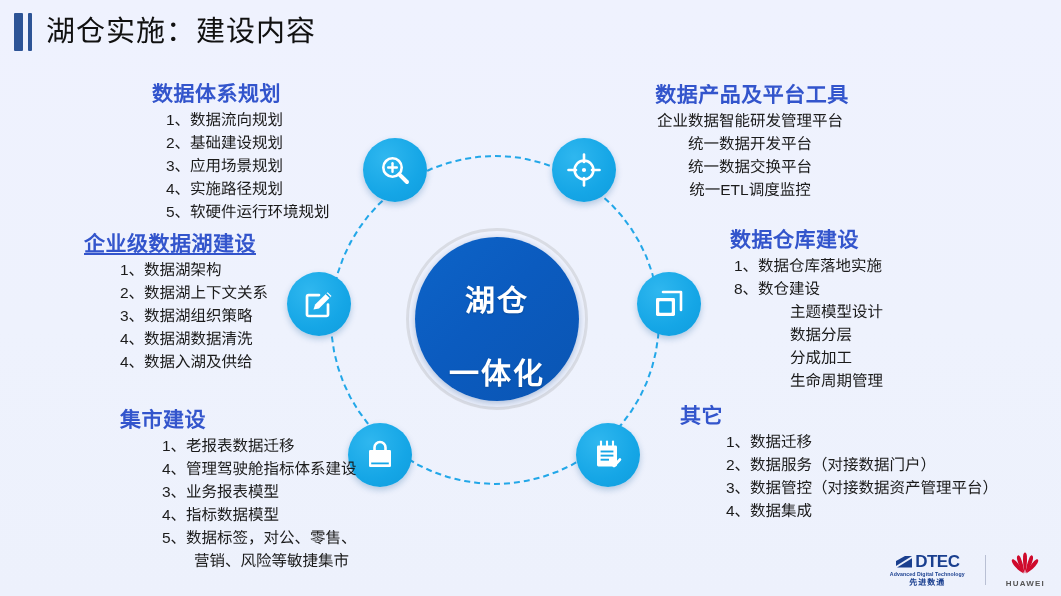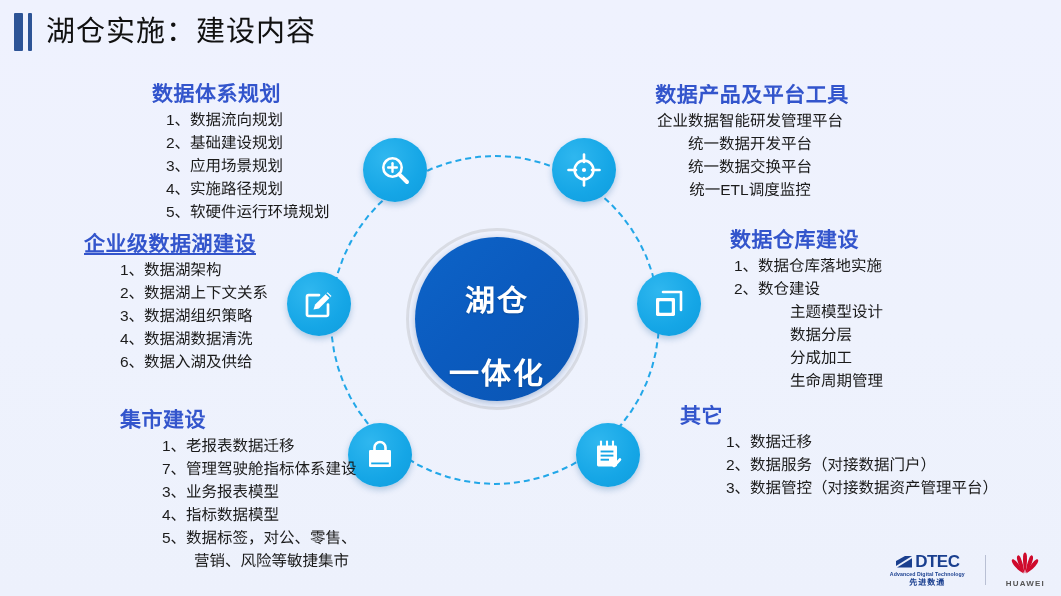--- a/index.html
+++ b/index.html
@@ -367,54 +367,55 @@
     </ul>
   </div>
 
   <div class="block blk-lake">
     <h3 class="underline">企业级数据湖建设</h3>
     <ul>
       <li class="indent-2">1、数据湖架构</li>
       <li class="indent-2">2、数据湖上下文关系</li>
       <li class="indent-2">3、数据湖组织策略</li>
       <li class="indent-2">4、数据湖数据清洗</li>
-      <li class="indent-2">6、数据入湖及供给</li>
+      <li class="indent-2">4、数据入湖及供给</li>
     </ul>
   </div>
 
   <div class="block blk-warehouse">
     <h3>数据仓库建设</h3>
     <ul>
       <li class="indent-1">1、数据仓库落地实施</li>
-      <li class="indent-1">2、数仓建设</li>
+      <li class="indent-1">8、数仓建设</li>
       <li class="indent-3">主题模型设计</li>
       <li class="indent-3">数据分层</li>
       <li class="indent-3">分成加工</li>
       <li class="indent-3">生命周期管理</li>
     </ul>
   </div>
 
   <div class="block blk-market">
     <h3>集市建设</h3>
     <ul>
       <li class="indent-2">1、老报表数据迁移</li>
-      <li class="indent-2">7、管理驾驶舱指标体系建设</li>
+      <li class="indent-2">4、管理驾驶舱指标体系建设</li>
       <li class="indent-2">3、业务报表模型</li>
       <li class="indent-2">4、指标数据模型</li>
       <li class="indent-2">5、数据标签，对公、零售、</li>
       <li class="indent-3">营销、风险等敏捷集市</li>
     </ul>
   </div>
 
   <div class="block blk-other">
     <h3>其它</h3>
     <ul>
       <li class="indent-2">1、数据迁移</li>
       <li class="indent-2">2、数据服务（对接数据门户）</li>
       <li class="indent-2">3、数据管控（对接数据资产管理平台）</li>
+      <li class="indent-2">4、数据集成</li>
     </ul>
   </div>
 
   <div class="footer-logos">
     <div class="logo-dtec">
       <div class="dtec-top">
         <span class="dtec-mark">
           <svg width="19" height="14" viewBox="0 0 19 14">
             <path d="M1 11 L17 1 L10 1 L1 6 Z" fill="#1a3f8f"></path>
             <path d="M2 12.6 L17 3.2 L17 12.6 Z" fill="#1a3f8f"></path>

